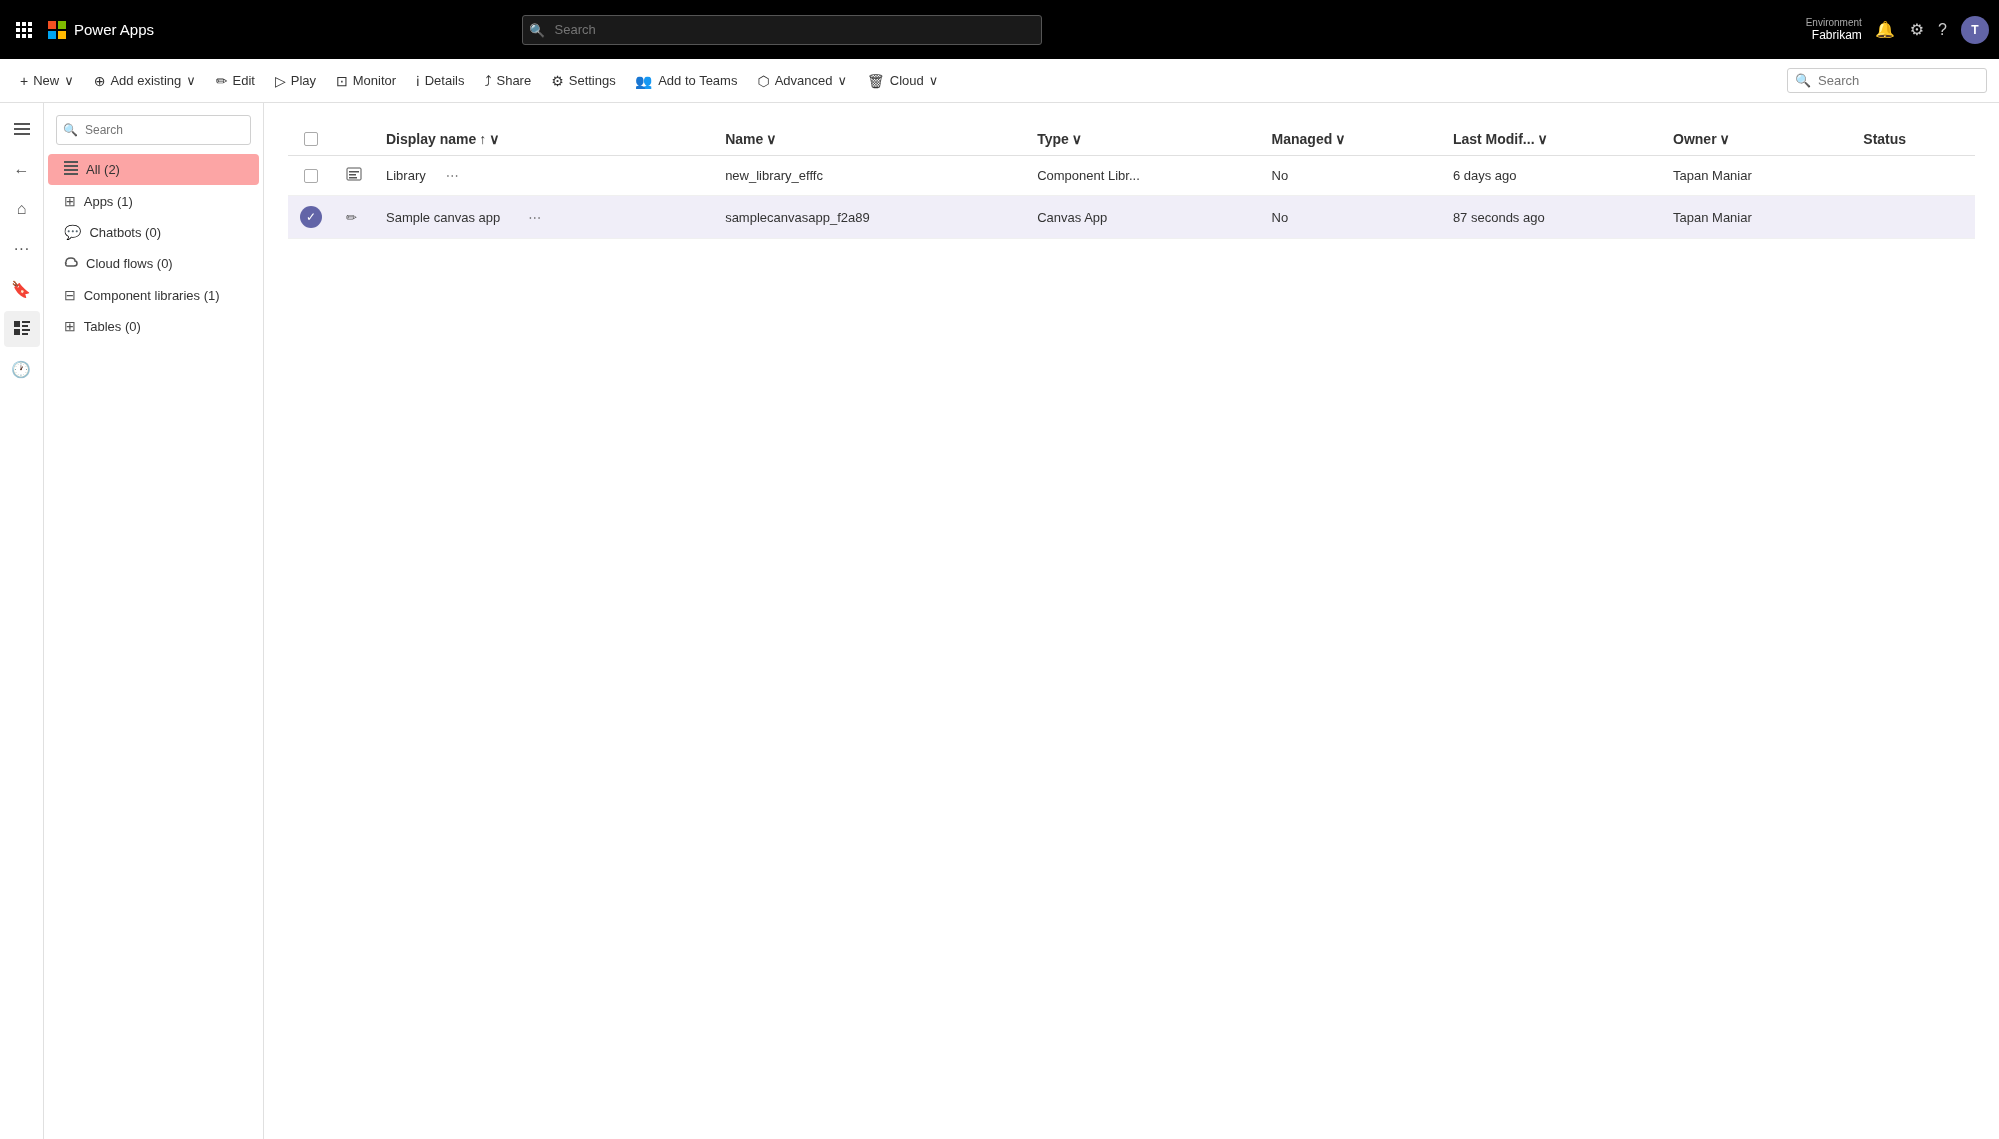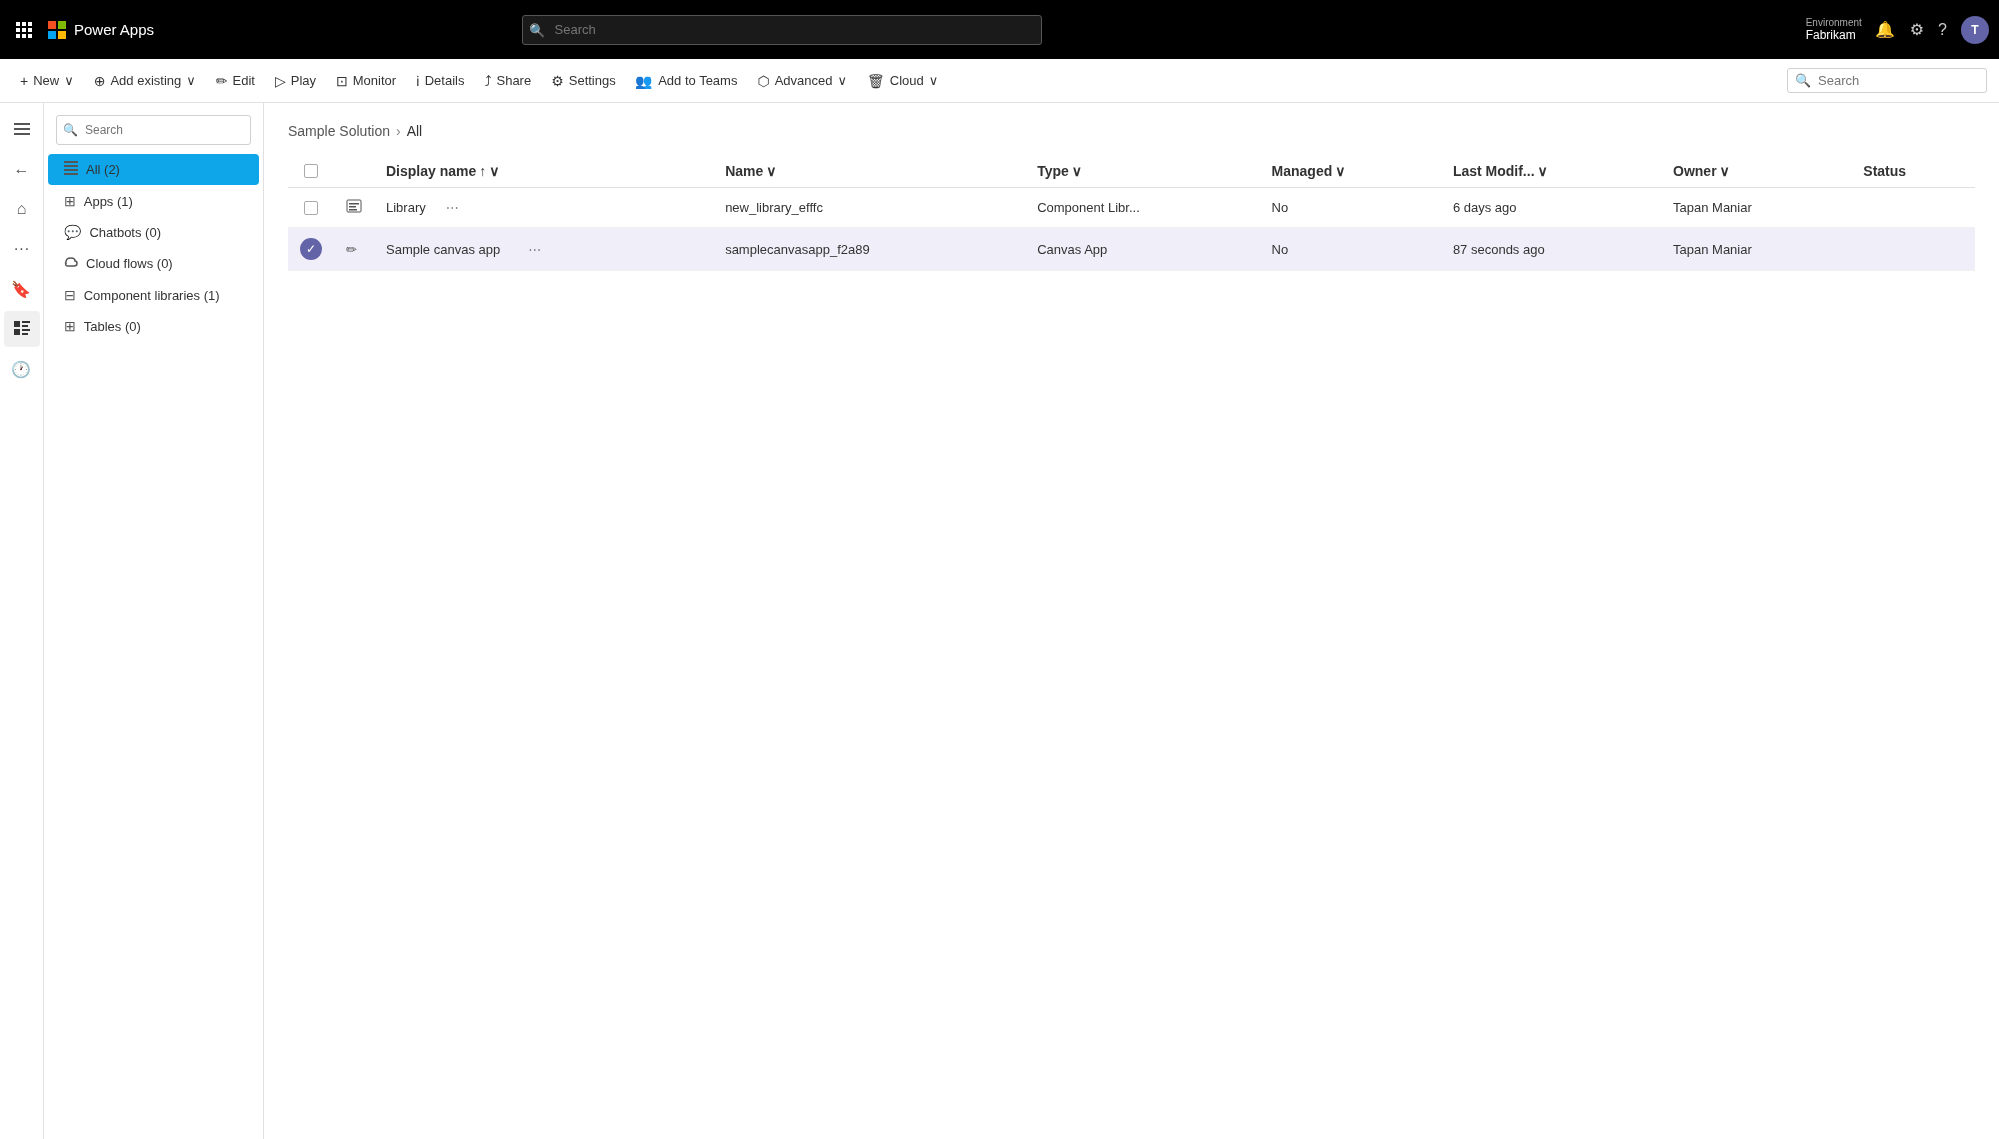--- a/index.html
+++ b/index.html
@@ -58,21 +58,21 @@
       position: absolute;
       left: 8px; top: 50%;
       transform: translateY(-50%);
       color: #aaa;
       font-size: 13px;
     }
     .top-bar-right {
       display: flex; align-items: center; gap: 14px; margin-left: auto;
     }
     .env-block {
-      display: flex; flex-direction: column; color: #ccc; font-size: 11px; margin-left: 39px;
+      display: flex; flex-direction: column; align-items: flex-end; color: #ccc; font-size: 11px; margin-left: 39px;
     }
     .env-block .env-label { font-size: 10px; color: #aaa; }
     .env-block .env-name { font-size: 12px; color: #fff; }
     .top-icon { color: #ccc; font-size: 16px; cursor: pointer; }
     .avatar {
       width: 28px; height: 28px; border-radius: 50%;
       background: #6264a7;
       display: flex; align-items: center; justify-content: center;
       color: #fff; font-size: 12px; font-weight: 600; cursor: pointer;
     }
@@ -161,21 +161,21 @@
       position: absolute; left: 7px; top: 50%;
       transform: translateY(-50%);
       color: #888; font-size: 12px;
     }
     .nav-item {
       display: flex; align-items: center; gap: 8px;
       padding: 7px 16px;
       cursor: pointer; color: #333; font-size: 13px;
       border-radius: 4px; margin: 1px 4px;
     }
-    .nav-item.active { background: #0ea5e9; font-weight: 500; }
+    .nav-item.active { background: #fca5a5; font-weight: 500; }
     .nav-item .nav-icon { font-size: 14px; color: #555; }
 
     
     .content-area {
       flex: 1;
       overflow: auto;
       padding: 20px 24px;
     }
 
     
@@ -405,25 +405,20 @@
       <span class="nav-icon">⊟</span>
       <span>Component libraries (1)</span>
     </div>
     <div class="nav-item">
       <span class="nav-icon">⊞</span>
       <span>Tables (0)</span>
     </div>
   </div>
 
   <div class="content-area">
-    <div class="breadcrumb">
-      <span class="bc-link">Sample Solution</span>
-      <span class="bc-sep">›</span>
-      <span class="bc-current">All</span>
-    </div>
 
     <table class="data-table">
       <thead>
         <tr>
           <th class="col-check">
             <div class="checkbox-cell">
                 <div class="cb"></div>
               </div>
           </th>
           <th class="col-icon"></th>

